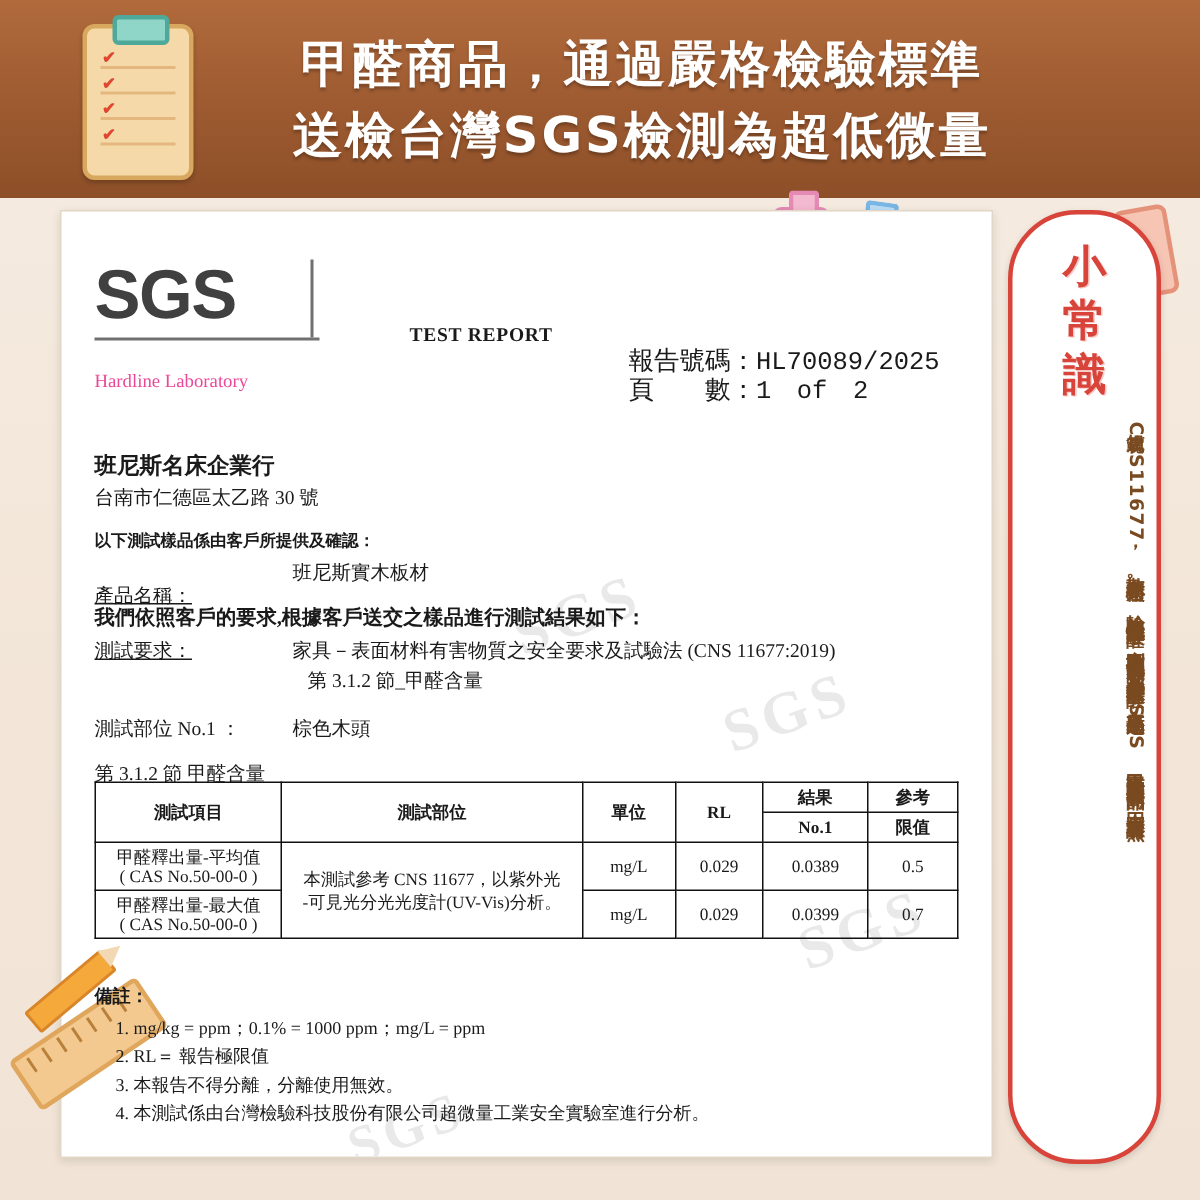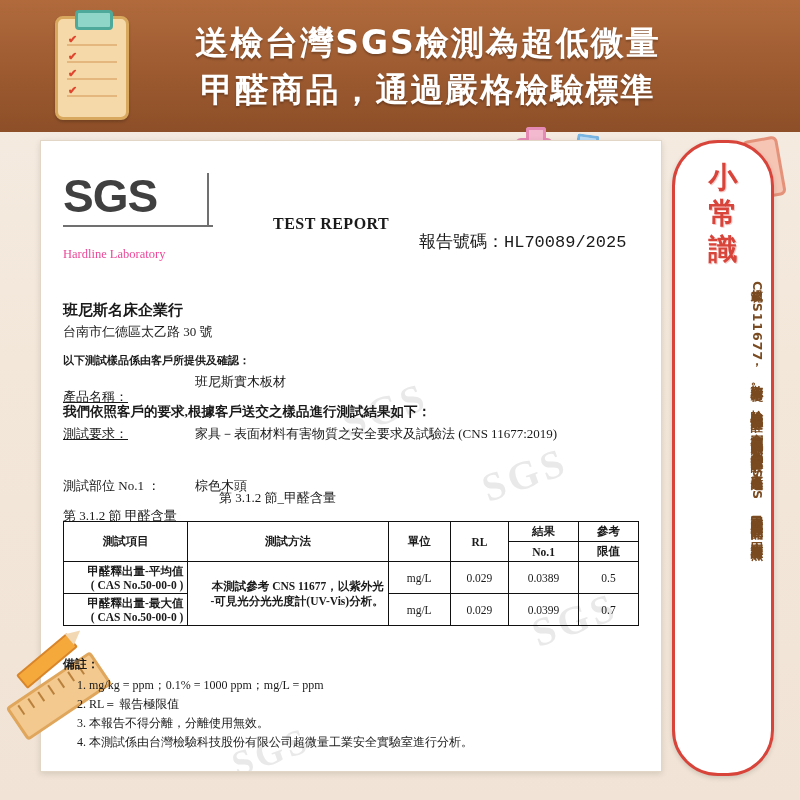--- a/index.html
+++ b/index.html
@@ -77,36 +77,36 @@
   }
   .sgs-underline{
     position:absolute;left:22px;top:84px;width:150px;height:2px;background:#707070;
   }
   .sgs-tick{position:absolute;left:166px;top:32px;width:2px;height:52px;background:#707070;}
   .sgs-sub{
     position:absolute;left:22px;top:106px;font-size:12.5px;color:#ec4899;
     font-family:"Liberation Serif", serif;
   }
   .title{
-    position:absolute;left:232px;top:74px;font-size:16px;font-weight:bold;
+    position:absolute;left:232px;top:74px;font-size:13px;font-weight:bold;
     letter-spacing:.5px;
   }
   .meta{position:absolute;left:378px;top:92px;font-size:17px;line-height:19px;font-family:Liberation Mono, monospace;}
   .meta .lbl{display:inline-block;}
   .sec{position:absolute;font-size:13px;}
   .b{font-weight:bold;}
   .u{text-decoration:underline;}
   table.mt{
     position:absolute;left:22px;top:380px;width:576px;
     border-collapse:collapse;font-size:11.5px;
   }
   table.mt th, table.mt td{
     border:1px solid #111;padding:2px 4px;text-align:center;vertical-align:middle;
   }
-  table.mt td.left{text-align:right;font-weight:bold;}
+  table.mt td.left{text-align:center;}
   .notes{position:absolute;left:22px;top:514px;font-size:12px;line-height:19px;}
   .notes ol{margin:2px 0 0 0;padding-left:26px;}
   
   .banner{
     position:absolute;left:672px;top:140px;width:96px;height:630px;
     background:#ffffff;border:3px solid #d8433a;border-radius:46px;
     box-shadow:0 2px 5px rgba(0,0,0,.15);
     overflow:hidden;
   }
   .banner-title{
@@ -161,22 +161,22 @@
       <div class="row" style="top:31px;"></div>
       <div class="row" style="top:48px;"></div>
       <div class="row" style="top:65px;"></div>
       <div class="tick" style="top:16px;">✔</div>
       <div class="tick" style="top:33px;">✔</div>
       <div class="tick" style="top:50px;">✔</div>
       <div class="tick" style="top:67px;">✔</div>
     </div>
     <div class="header-inner">
       <div class="header-text">
+        <div>甲醛商品，通過嚴格檢驗標準</div>
         <div>送檢台灣SGS檢測為超低微量</div>
-        <div>甲醛商品，通過嚴格檢驗標準</div>
       </div>
     </div>
   </div>
 
   <div class="bottle b1">
     <div class="neck"></div>
     <div class="dot" style="left:6px;top:16px;"></div>
     <div class="dot" style="left:18px;top:28px;"></div>
     <div class="dot" style="left:9px;top:40px;"></div>
   </div>
@@ -197,44 +197,45 @@
     <div class="content">
       <div class="sgs-logo">SGS</div>
       <div class="sgs-underline"></div>
       <div class="sgs-tick"></div>
       <div class="sgs-sub">Hardline Laboratory</div>
 
       <div class="title">TEST REPORT</div>
 
       <div class="meta">
         <div><span class="lbl">報告號碼：</span><span>HL70089/2025</span></div>
+        <div><span class="lbl">頁　　數：</span><span>1　of　2</span></div>
       </div>
 
       <div class="sec b" style="left:22px;top:160px;font-size:15px;">班尼斯名床企業行</div>
       <div class="sec" style="left:22px;top:182px;">台南市仁德區太乙路 30 號</div>
 
       <div class="sec b" style="left:22px;top:212px;font-size:11px;">以下測試樣品係由客戶所提供及確認：</div>
       <div class="sec u" style="left:22px;top:247px;">產品名稱：</div>
       <div class="sec" style="left:154px;top:232px;">班尼斯實木板材</div>
 
       <div class="sec b" style="left:22px;top:262px;font-size:13.5px;">我們依照客戶的要求,根據客戶送交之樣品進行測試結果如下：</div>
       <div class="sec u" style="left:22px;top:284px;">測試要求：</div>
       <div class="sec" style="left:154px;top:284px;">家具－表面材料有害物質之安全要求及試驗法 (CNS 11677:2019)</div>
-      <div class="sec" style="left:178px;top:304px;margin-top:44px;">第 3.1.2 節_甲醛含量</div>
+      <div class="sec" style="left:164px;top:304px;">第 3.1.2 節_甲醛含量</div>
 
       <div class="sec" style="left:22px;top:336px;">測試部位 No.1 ：</div>
       <div class="sec" style="left:154px;top:336px;">棕色木頭</div>
 
       <div class="sec" style="left:22px;top:366px;">第 3.1.2 節 甲醛含量</div>
 
       <table class="mt">
         <tbody>
             <tr>
           <th rowspan="2" style="width:118px;">測試項目</th>
-          <th rowspan="2" style="width:196px;">測試方法</th>
+          <th rowspan="2" style="width:196px;">測試部位</th>
           <th rowspan="2" style="width:54px;">單位</th>
           <th rowspan="2" style="width:50px;">RL</th>
           <th style="width:62px;">結果</th>
           <th style="width:52px;">參考</th>
         </tr>
         <tr>
           <th>No.1</th>
           <th>限值</th>
         </tr>
         <tr>

